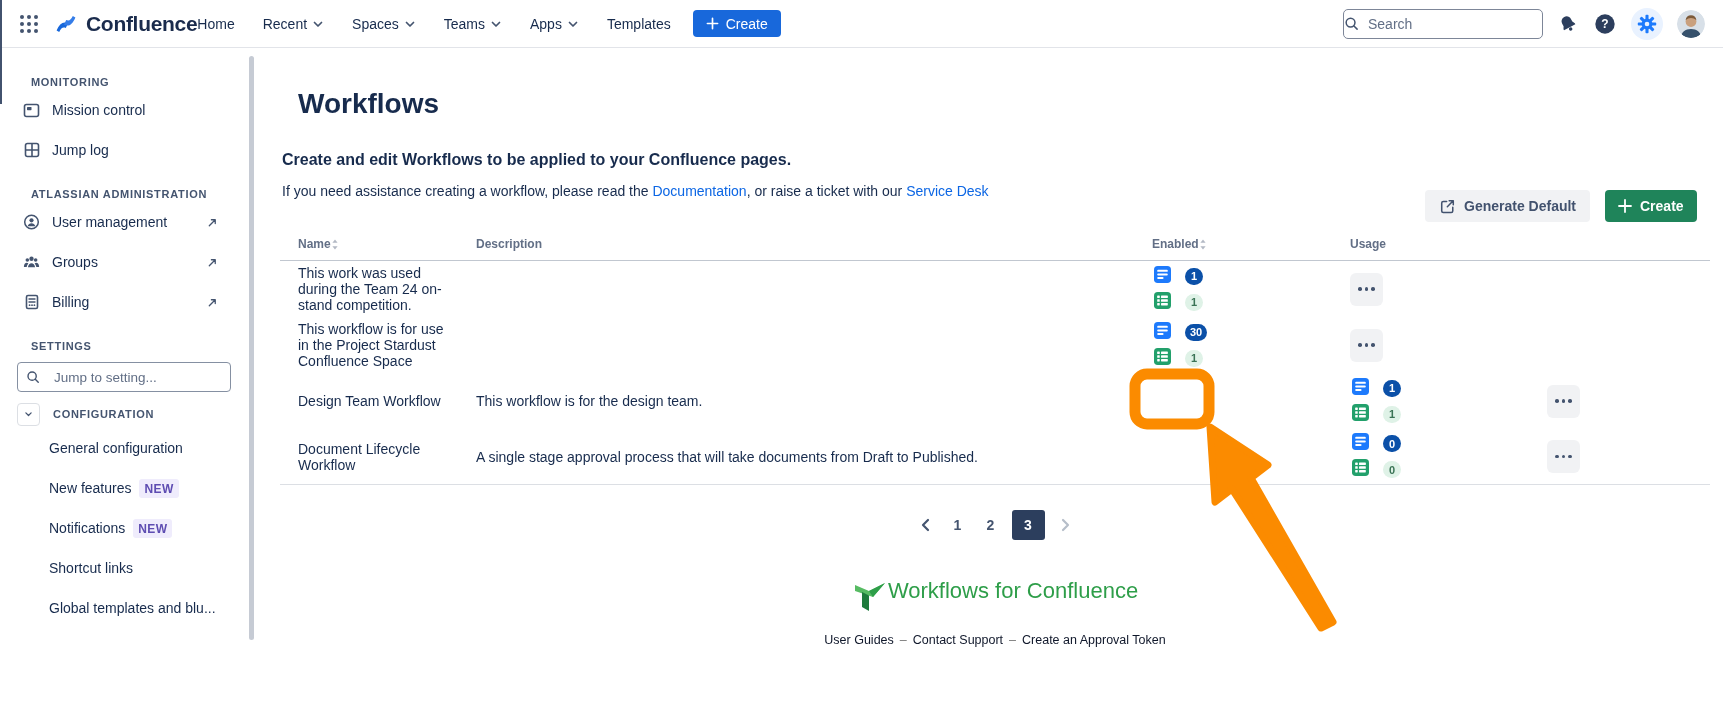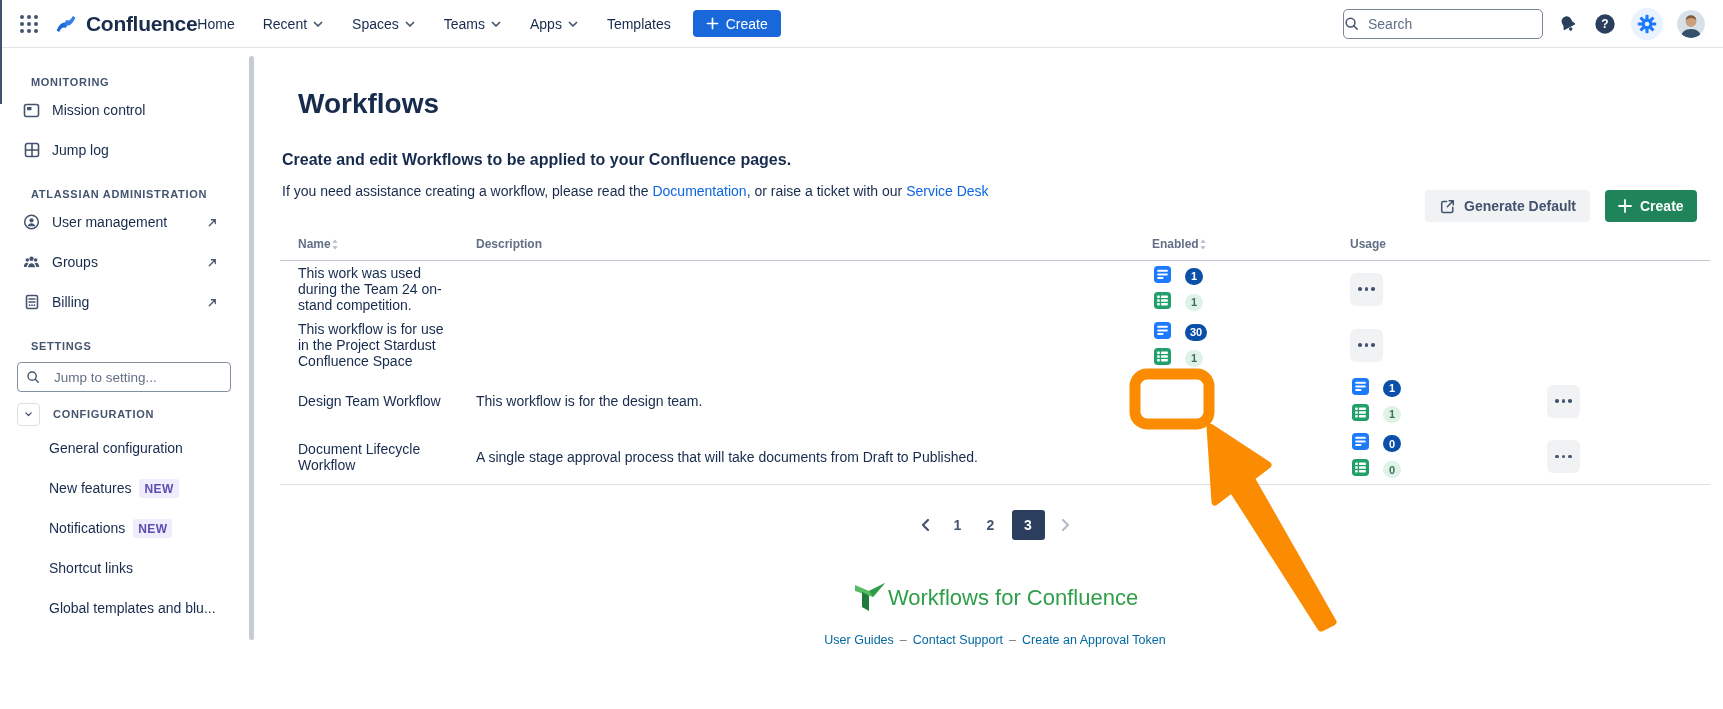--- a/index.html
+++ b/index.html
@@ -87,24 +87,24 @@
             justify-content:center;gap:3px;cursor:pointer;margin-left:18px}
   .ellipsis i{width:3.5px;height:3.5px;border-radius:50%;background:var(--icon-navy)}
   
   .pagination{position:absolute;left:280px;top:510px;width:1430px;display:flex;align-items:center;justify-content:center;gap:9px}
   .pg{min-width:24px;height:30px;display:flex;align-items:center;justify-content:center;font-size:14px;font-weight:600;
       color:var(--icon-navy);cursor:pointer;border-radius:3px;background:none;border:none;font-family:inherit}
   .pg.current{width:33px;background:var(--pagination-selected);color:#fff}
   .pg.disabled{color:#B6BEC9;cursor:default}
   
   .wfooter{position:absolute;left:280px;top:578px;width:1430px;display:flex;flex-direction:column;align-items:center}
-  .wf-brand{display:flex;align-items:center;}
+  .wf-brand{display:flex;}
   .wf-title{font-size:22px;color:var(--footer-green)}
   .wf-links{margin-top:15px;font-size:12.5px;color:#757575}
-  .wf-links a{color:#0369a1;text-decoration:none;cursor:pointer}
+  .wf-links a{color:#0f172a;text-decoration:none;cursor:pointer}
   .wf-links .sep{margin:0 6px}
   
   .annotation{position:absolute;left:0;top:0;width:1723px;height:709px;pointer-events:none;z-index:40}
 </style>
 </head>
 <body>
 
 <div class="topnav">
   <div class="appgrid">
     <i></i>

